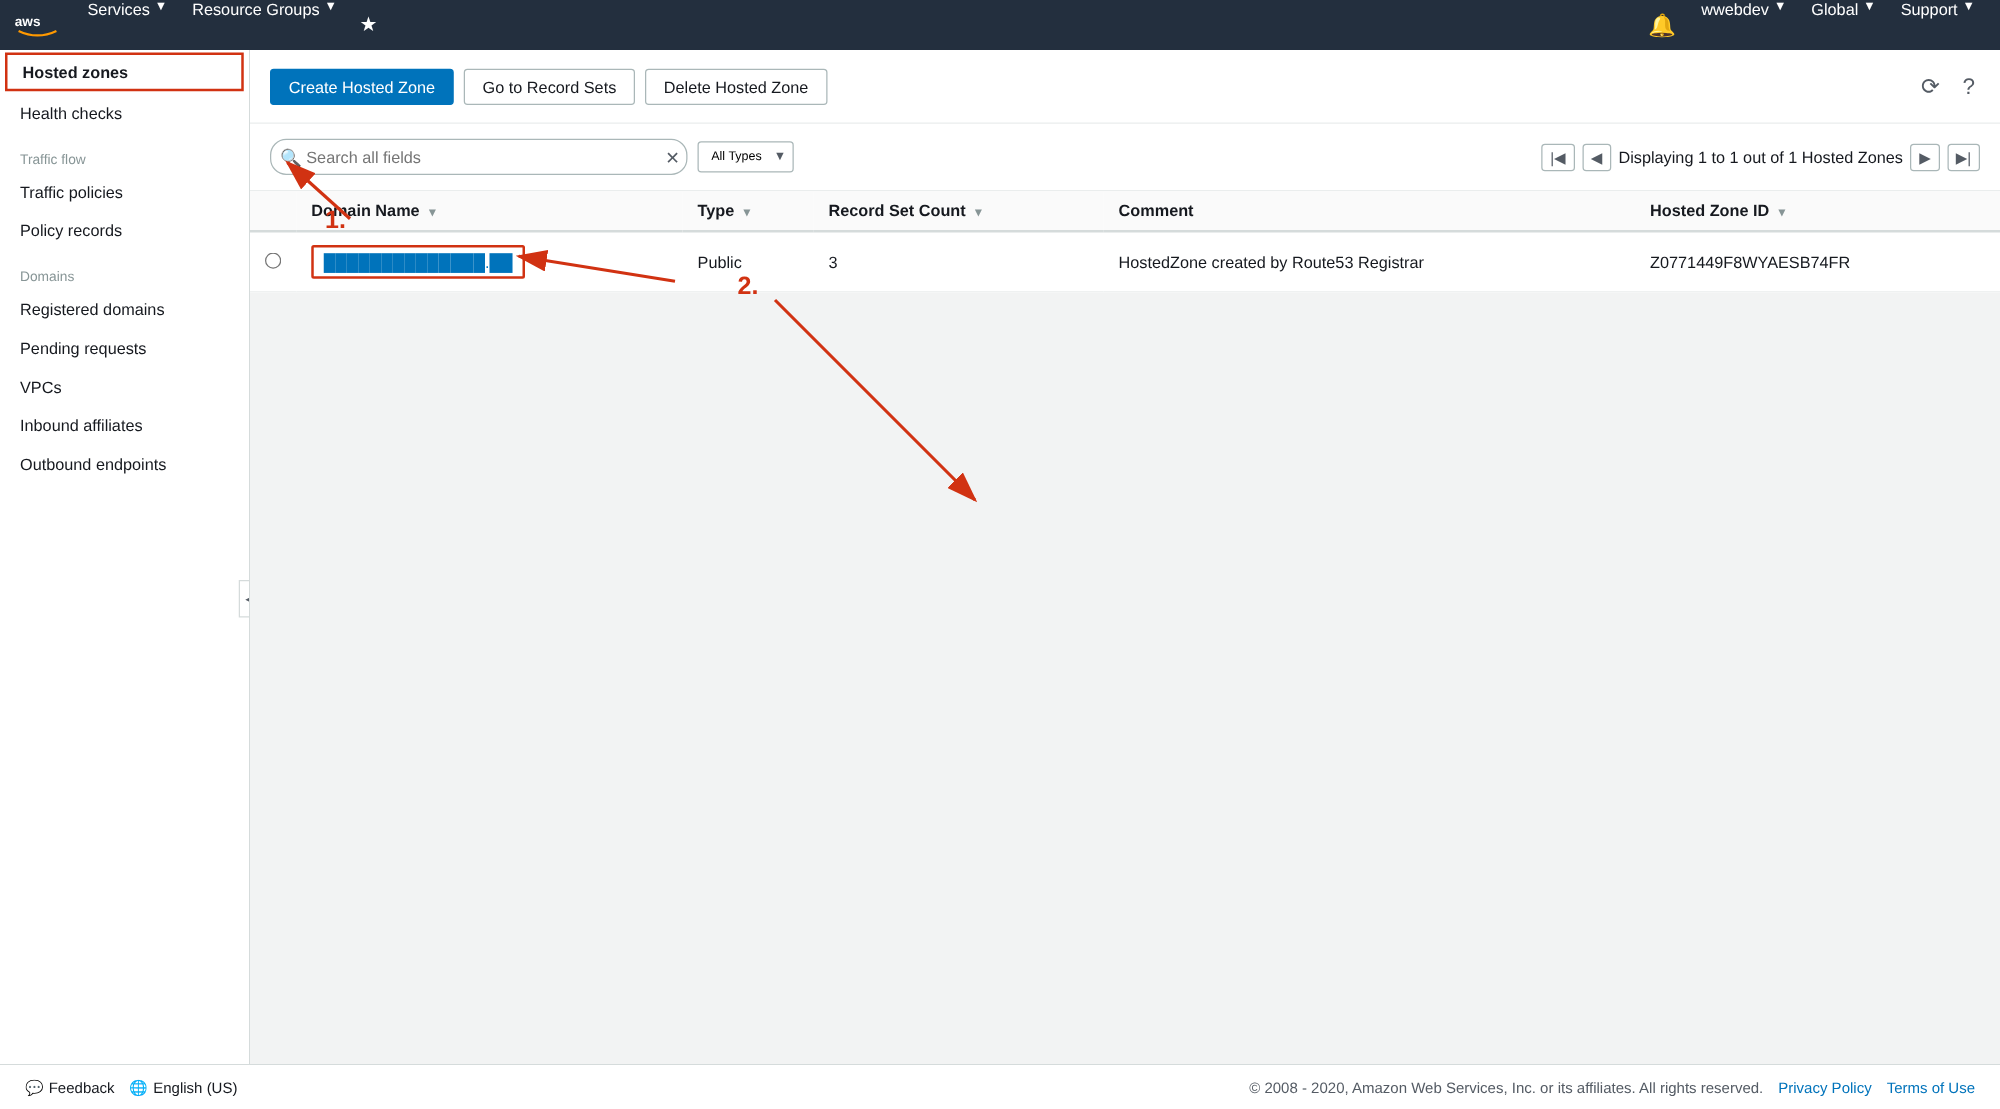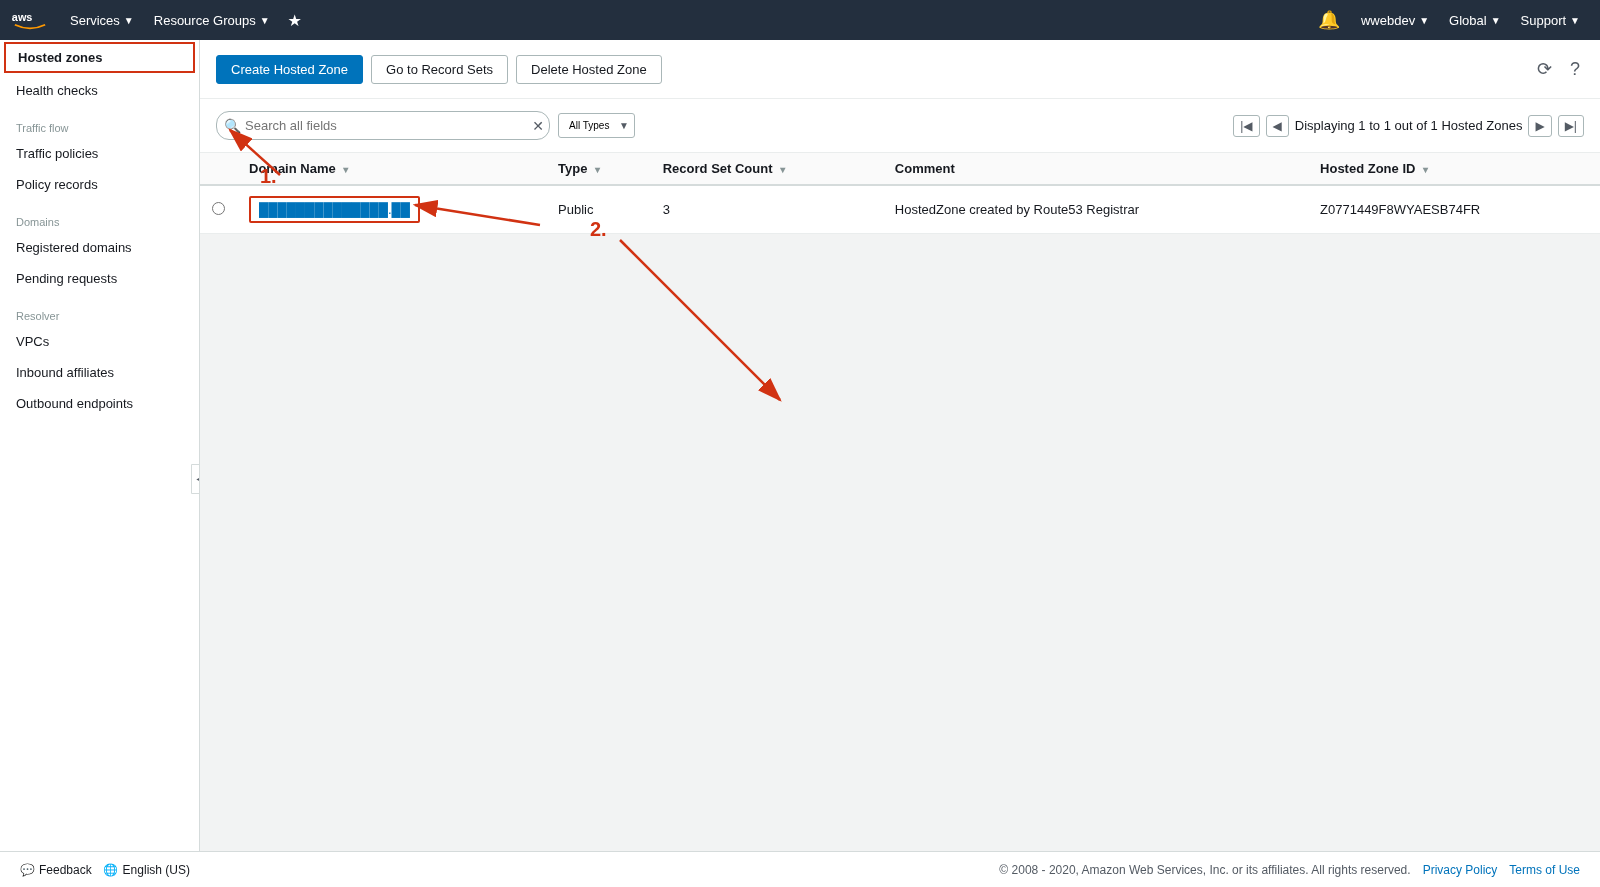--- a/index.html
+++ b/index.html
@@ -22,21 +22,21 @@
       align-items: center;
       justify-content: center;
     }
     .aws-logo svg { width: 38px; height: 23px; }
     .nav-item {
       color: #fff;
       font-size: 13px;
       padding: 0 10px;
       height: 40px;
       display: flex;
-      align-items: center;
+      align-items: flex-start;
       cursor: pointer;
       white-space: nowrap;
     }
     .nav-item .caret { margin-left: 4px; font-size: 10px; }
     .nav-separator { flex: 1; }
     .nav-right { display: flex; align-items: center; }
     .nav-icon-btn {
       color: #fff;
       padding: 0 10px;
       height: 40px;
@@ -379,23 +379,20 @@
     <div class="sidebar-section-label">
       <span>Domains</span>
     </div>
     <div class="sidebar-item">
       <span>Registered domains</span>
     </div>
     <div class="sidebar-item">
       <span>Pending requests</span>
     </div>
 
-    <div class="sidebar-section-label">
-      <span>Resolver</span>
-    </div>
     <div class="sidebar-item">
       <span>VPCs</span>
     </div>
     <div class="sidebar-item">
       <span>Inbound affiliates</span>
     </div>
     <div class="sidebar-item">
       <span>Outbound endpoints</span>
     </div>
   </aside>

